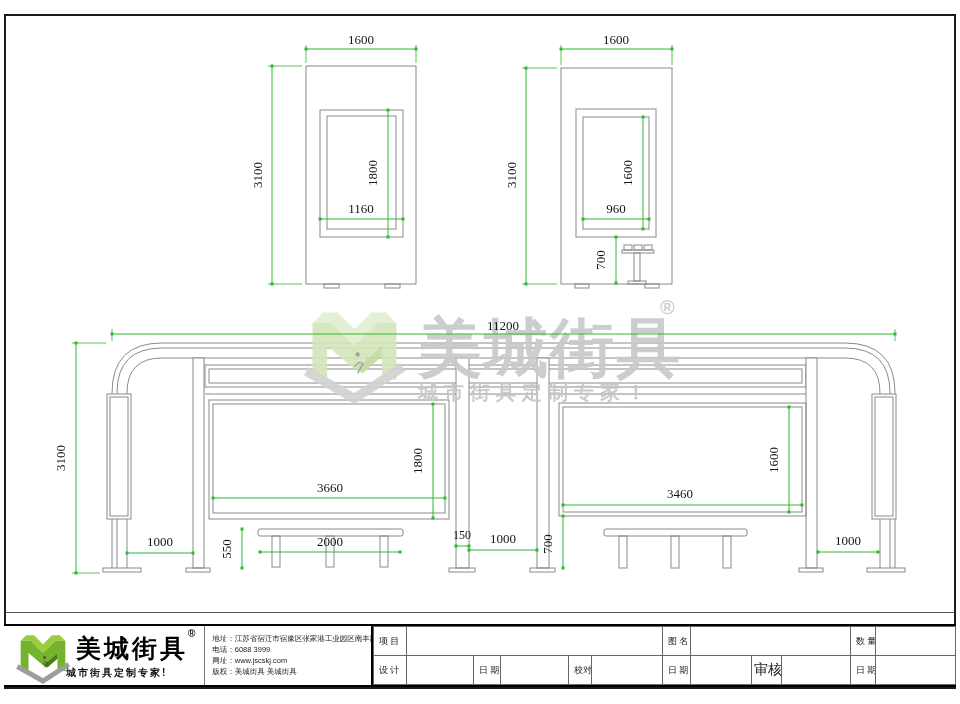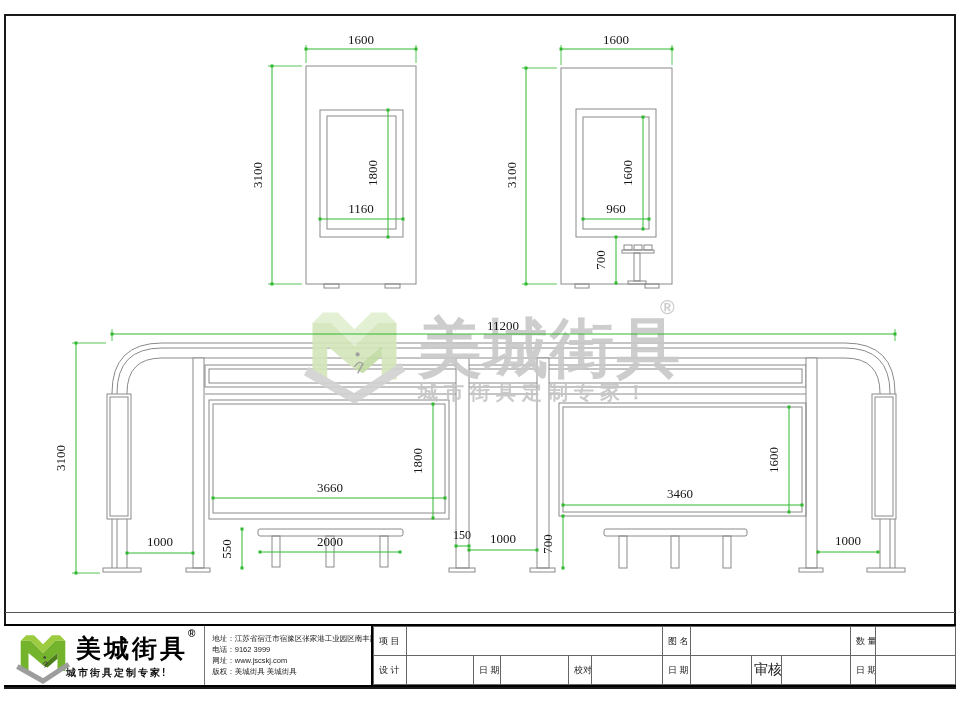--- a/index.html
+++ b/index.html
@@ -30,21 +30,21 @@
   .tb-brand{position:absolute;left:72px;top:6px;font-weight:bold;font-size:25px;
             letter-spacing:3px;color:#000;white-space:nowrap;}
   .tb-reg{position:absolute;left:184px;top:2px;font-size:10px;font-weight:bold;color:#000;}
   .tb-tagline{position:absolute;left:62px;top:40px;font-weight:bold;font-size:10px;
               letter-spacing:2px;color:#111;white-space:nowrap;}
   .tb-contact{width:168px;height:100%;border-left:1px solid #777;box-sizing:border-box;
               padding:7px 2px 0 7px;font-size:7.5px;line-height:11px;color:#222;
               white-space:nowrap;overflow:hidden;}
   .tb-table{flex:1;border-left:2px solid #000;box-sizing:border-box;}
   table.tt{border-collapse:collapse;table-layout:fixed;width:100%;height:100%;}
-  table.tt td{border:1px solid #666;font-family:Liberation Sans, sans-serif;
+  table.tt td{border:1px solid #666;font-family:Liberation Serif, serif;
               font-size:9px;color:#1a1a1a;padding:0 0 0 5px;white-space:nowrap;overflow:hidden;}
   table.tt td.lb3{font-size:14px;padding-left:2px;letter-spacing:0;}
   table.tt tr{height:21px;}
 </style>
 </head>
 <body>
 
 <div class="page">
   <div class="page-border"></div>
   <div class="sep-line"></div>
@@ -263,21 +263,21 @@
           <path d="M50,60 q4,-7 8,-3 l-5,9" stroke="#3a3a3a" stroke-width="1.5" fill="none"></path>
         </g>
       </svg>
       <div class="tb-brand">美城街具</div>
       <div class="tb-reg">®</div>
       <div class="tb-tagline">城市街具定制专家!</div>
     </div>
 
     <div class="tb-contact">
       <div>地址：江苏省宿迁市宿豫区张家港工业园区南丰路西侧1号</div>
-      <div>电话：9162 3999</div>
+      <div>电话：6088 3999</div>
       <div>网址：www.jscskj.com</div>
       <div>版权：美城街具 美城街具</div>
     </div>
 
     <div class="tb-table">
       <table class="tt">
         <colgroup>
           <col style="width:33px">
             <col style="width:67px">
             <col style="width:27px">

